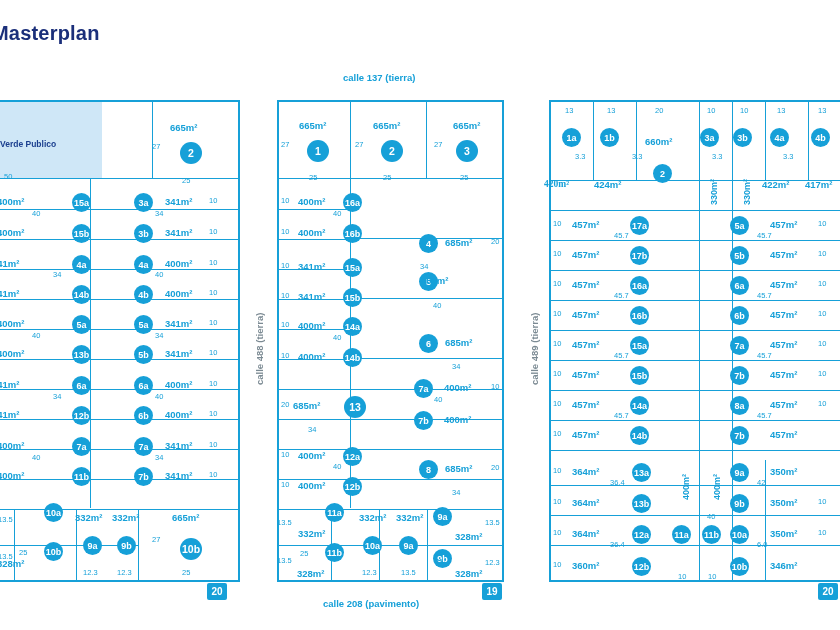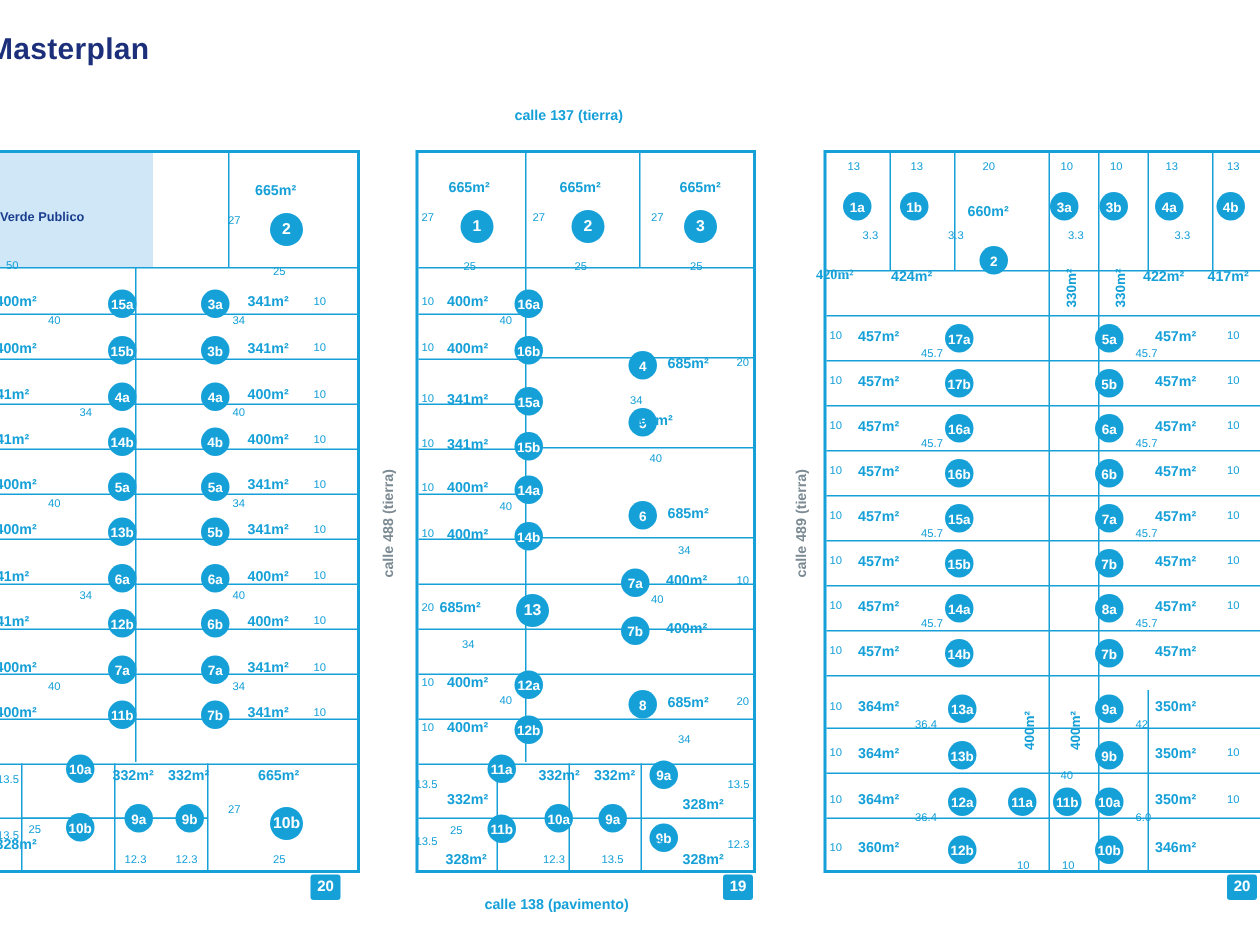--- a/index.html
+++ b/index.html
@@ -60,21 +60,21 @@
     display:flex;align-items:center;justify-content:center;
     border-radius:2px;
   }
 </style>
 </head>
 <body>
 
 <div class="title">Masterplan</div>
 
 <div class="street-label" style="left:343px;top:72px;">calle 137 (tierra)</div>
-<div class="street-label" style="left:323px;top:598px;">calle 138 (pavimento)</div>
+<div class="street-label" style="left:323px;top:598px;">calle 208 (pavimento)</div>
 <div class="street-vert" style="left:254px;top:385px;">calle 488 (tierra)</div>
 <div class="street-vert" style="left:529px;top:385px;">calle 489 (tierra)</div>
 
 <div class="block" style="left:-60px;top:100px;width:300px;height:482px;">
 
   <div class="green" style="left:8px;top:0px;width:152px;height:76px;"></div>
   <div class="hline" style="left:0;top:76px;width:296px;"></div>
   <div class="vline" style="left:210px;top:0;height:76px;"></div>
 
   <div class="hline" style="left:0;top:107px;width:296px;"></div>

